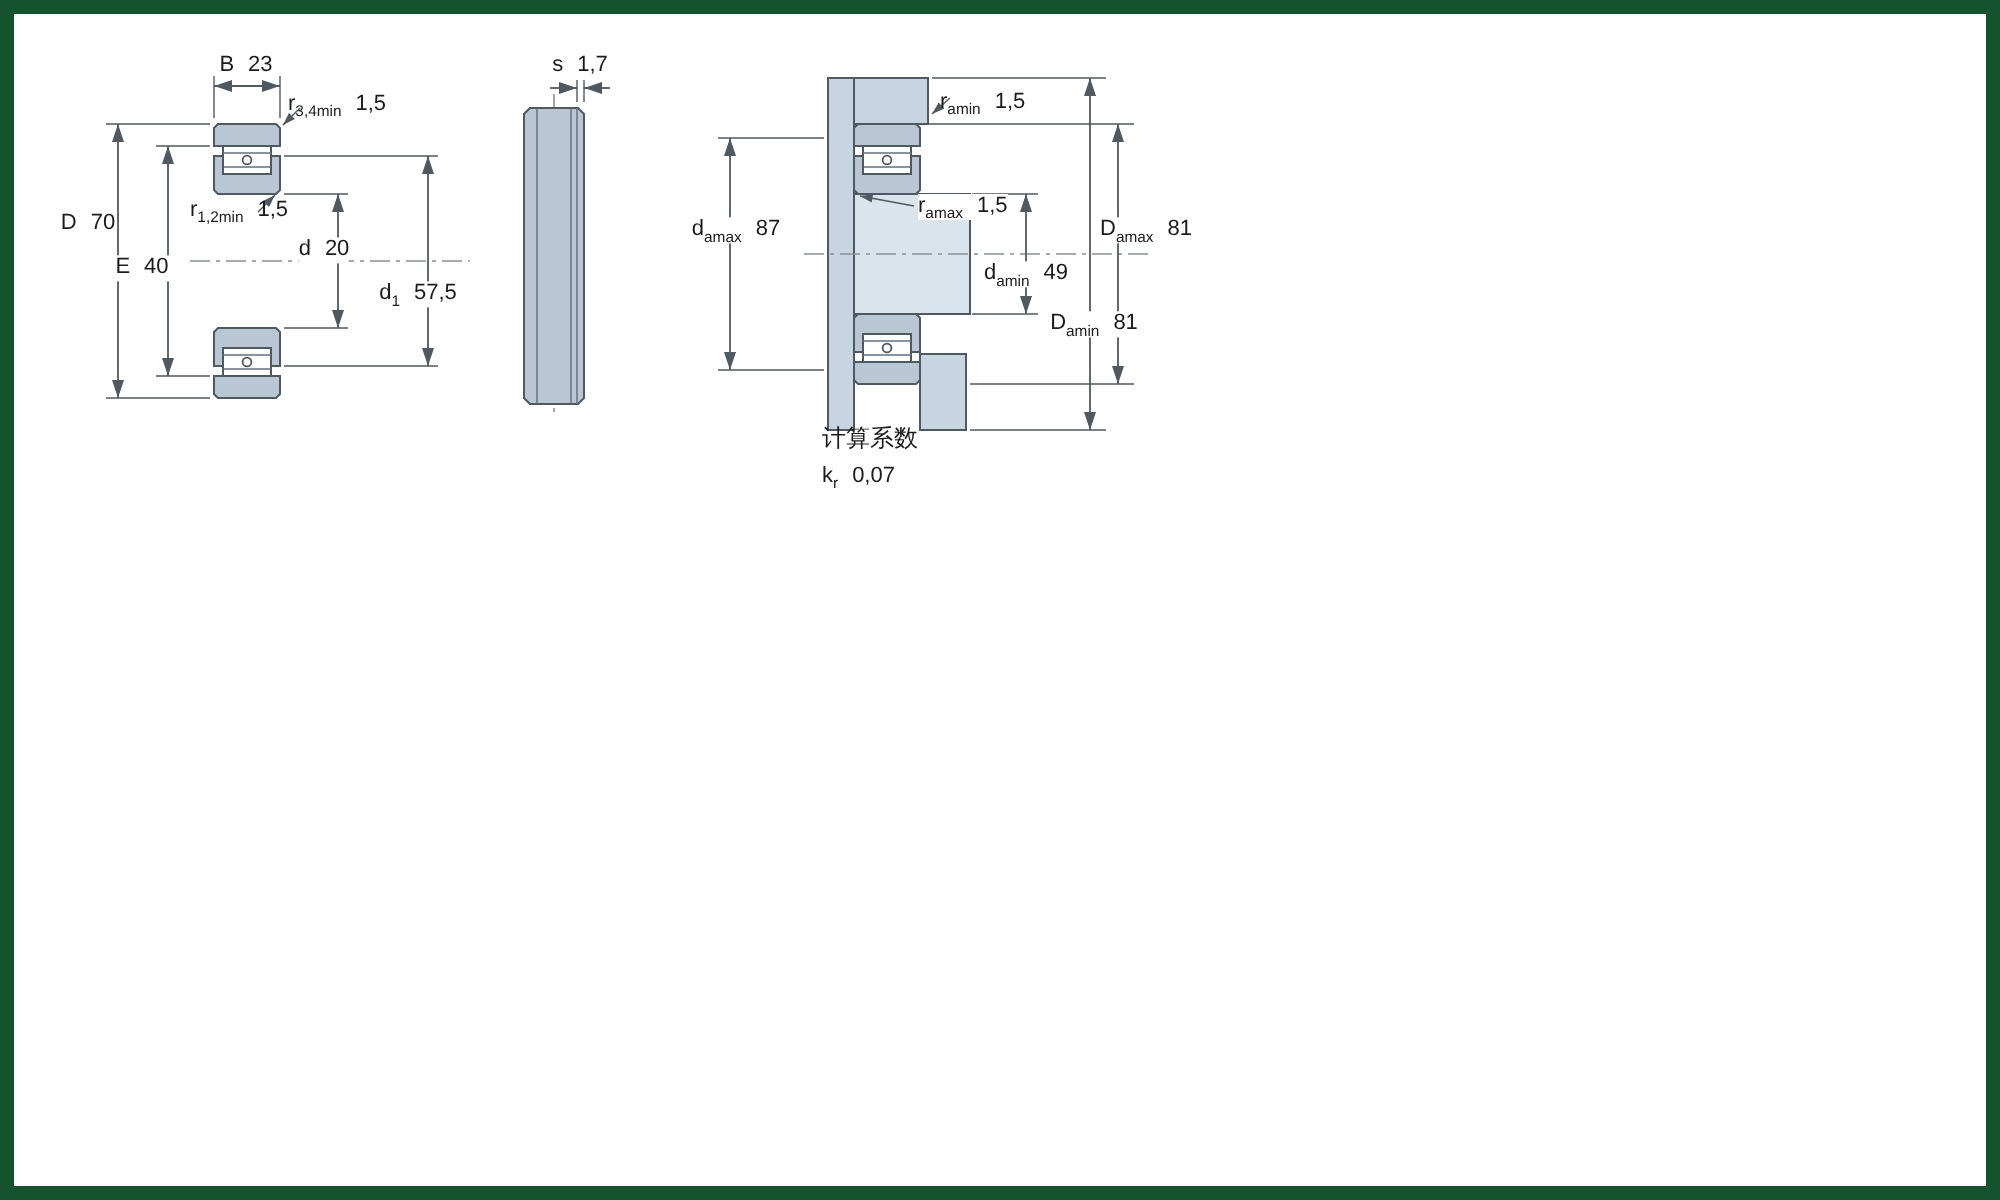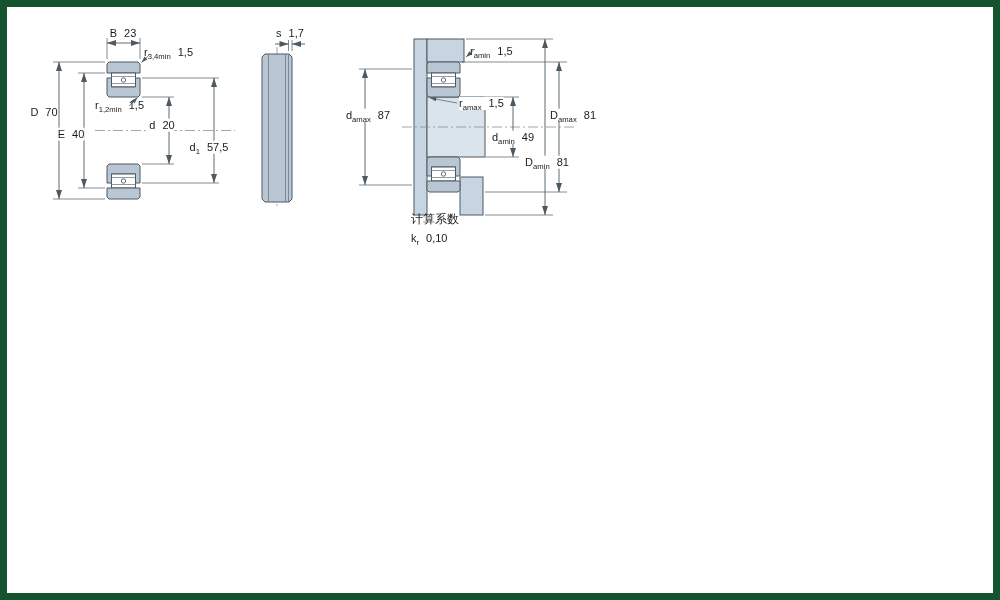--- a/index.html
+++ b/index.html
@@ -164,15 +164,15 @@
 
   <div class="dim-label mask" style="left:452px;top:90px"><span class="sym">r</span><sub>amax</sub><span class="val">1,5</span></div>
 
   <div class="dim-label ctr mask" style="left:566px;top:108px"><span class="sym">D</span><sub>amax</sub><span class="val">81</span></div>
 
   <div class="dim-label ctr mask" style="left:506px;top:130px"><span class="sym">d</span><sub>amin</sub><span class="val">49</span></div>
 
   <div class="dim-label ctr mask" style="left:540px;top:155px"><span class="sym">D</span><sub>amin</sub><span class="val">81</span></div>
 
   <div class="dim-label cjk" style="left:404px;top:206px">计算系数</div>
-  <div class="dim-label" style="left:404px;top:225px"><span class="sym">k</span><sub>r</sub><span class="val">0,10</span></div>
+  <div class="dim-label" style="left:404px;top:225px"><span class="sym">k</span><sub>r</sub><span class="val">0,07</span></div>
 
 </div>
 
 </body></html>

